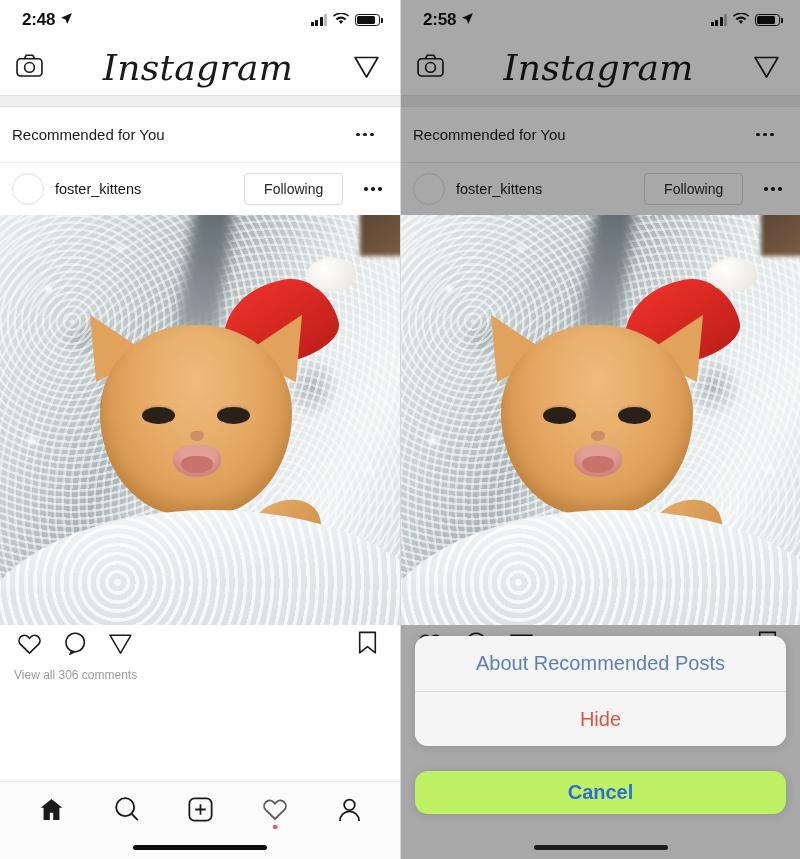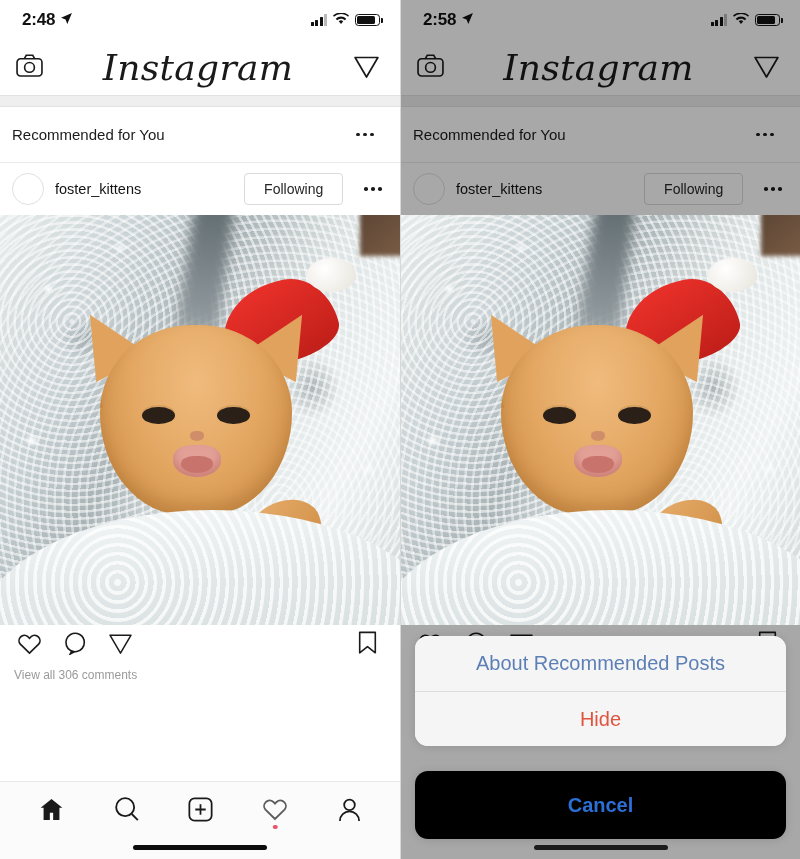--- a/index.html
+++ b/index.html
@@ -217,21 +217,21 @@
   .dim-bot { position:absolute; left:0; top:625px; width:100%; height:234px;
              background: rgba(0,0,0,.34); z-index: 5; pointer-events:none; }
 
   .sheet { position:absolute; left:14px; right:14px; top:636px; z-index: 8;
            background:#f2f2f2; border-radius:13px; overflow:hidden;
            box-shadow: 0 1px 10px rgba(0,0,0,.12); }
   .sheet-item { height: 55px; display:flex; align-items:center; justify-content:center;
                 font-size: 20px; background:#f5f5f5; }
   .sheet-item + .sheet-item { border-top: 1px solid #dcdcdc; }
   .sheet-cancel { position:absolute; left:14px; right:14px; top:771px; z-index:8;
-                  height: 68px; background:#000000; border-radius:13px;
+                  height: 43px; background:#bef264; border-radius:13px;
                   display:flex; align-items:center; justify-content:center;
                   font-size: 20px; font-weight: bold;
                   box-shadow: 0 1px 10px rgba(0,0,0,.12); }
   .home-ind.on-dim { background:#1d1d1d; }
 </style>
 </head>
 <body>
 
 <div class="stage">
 

